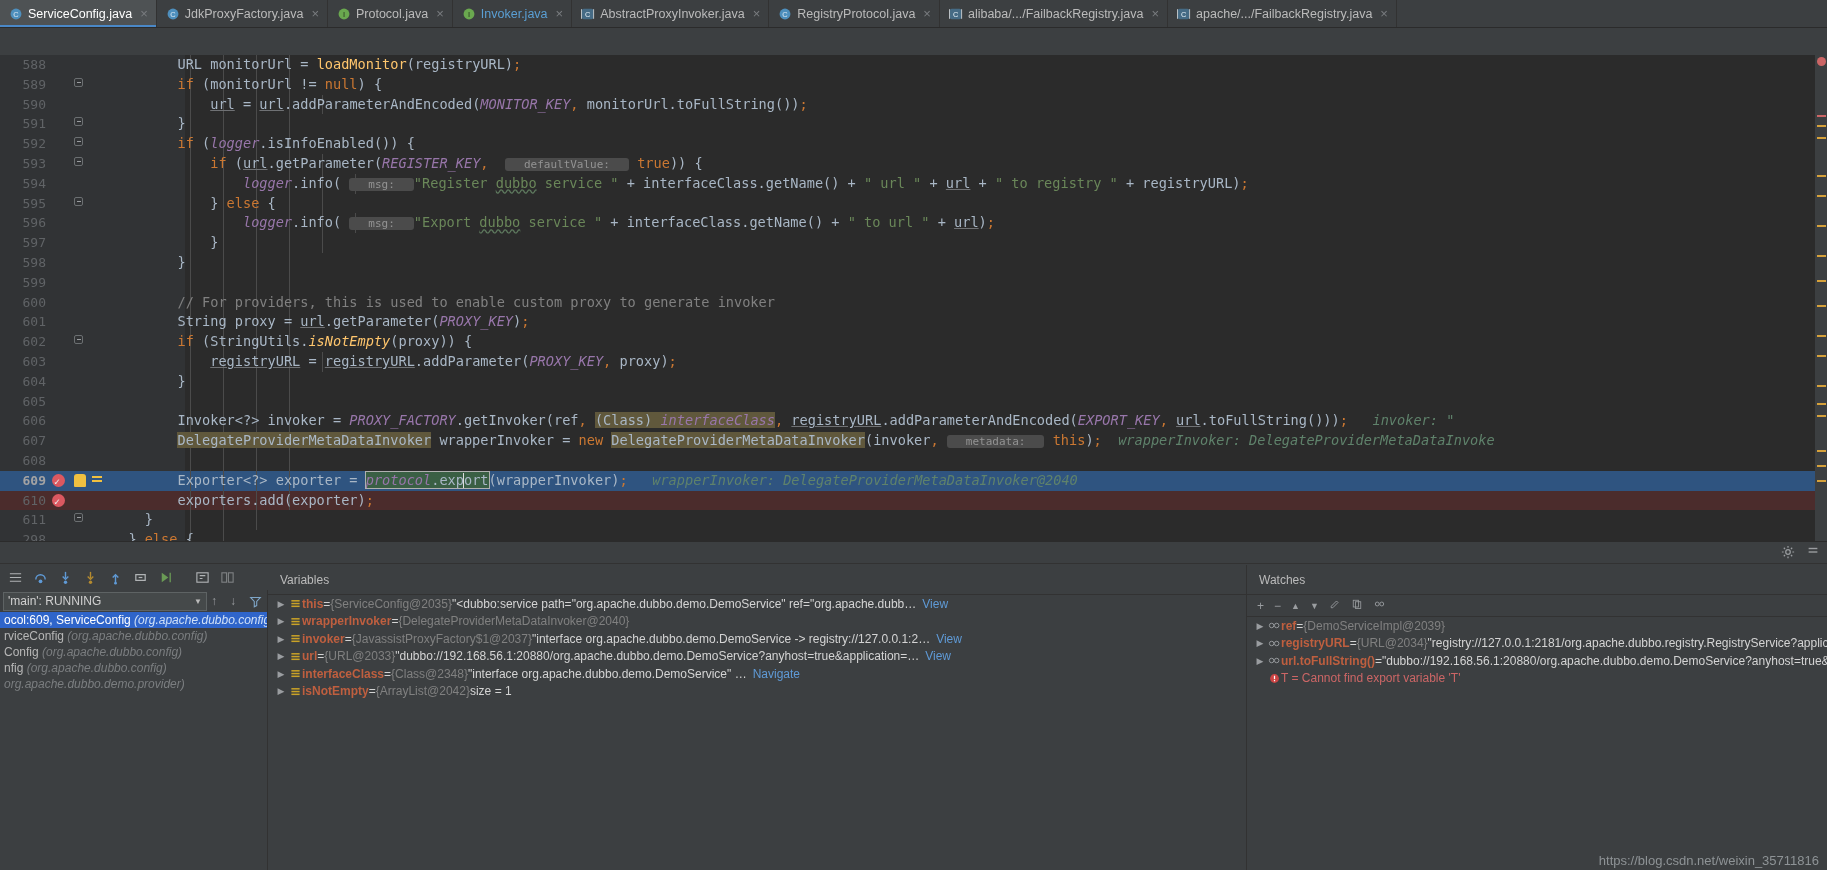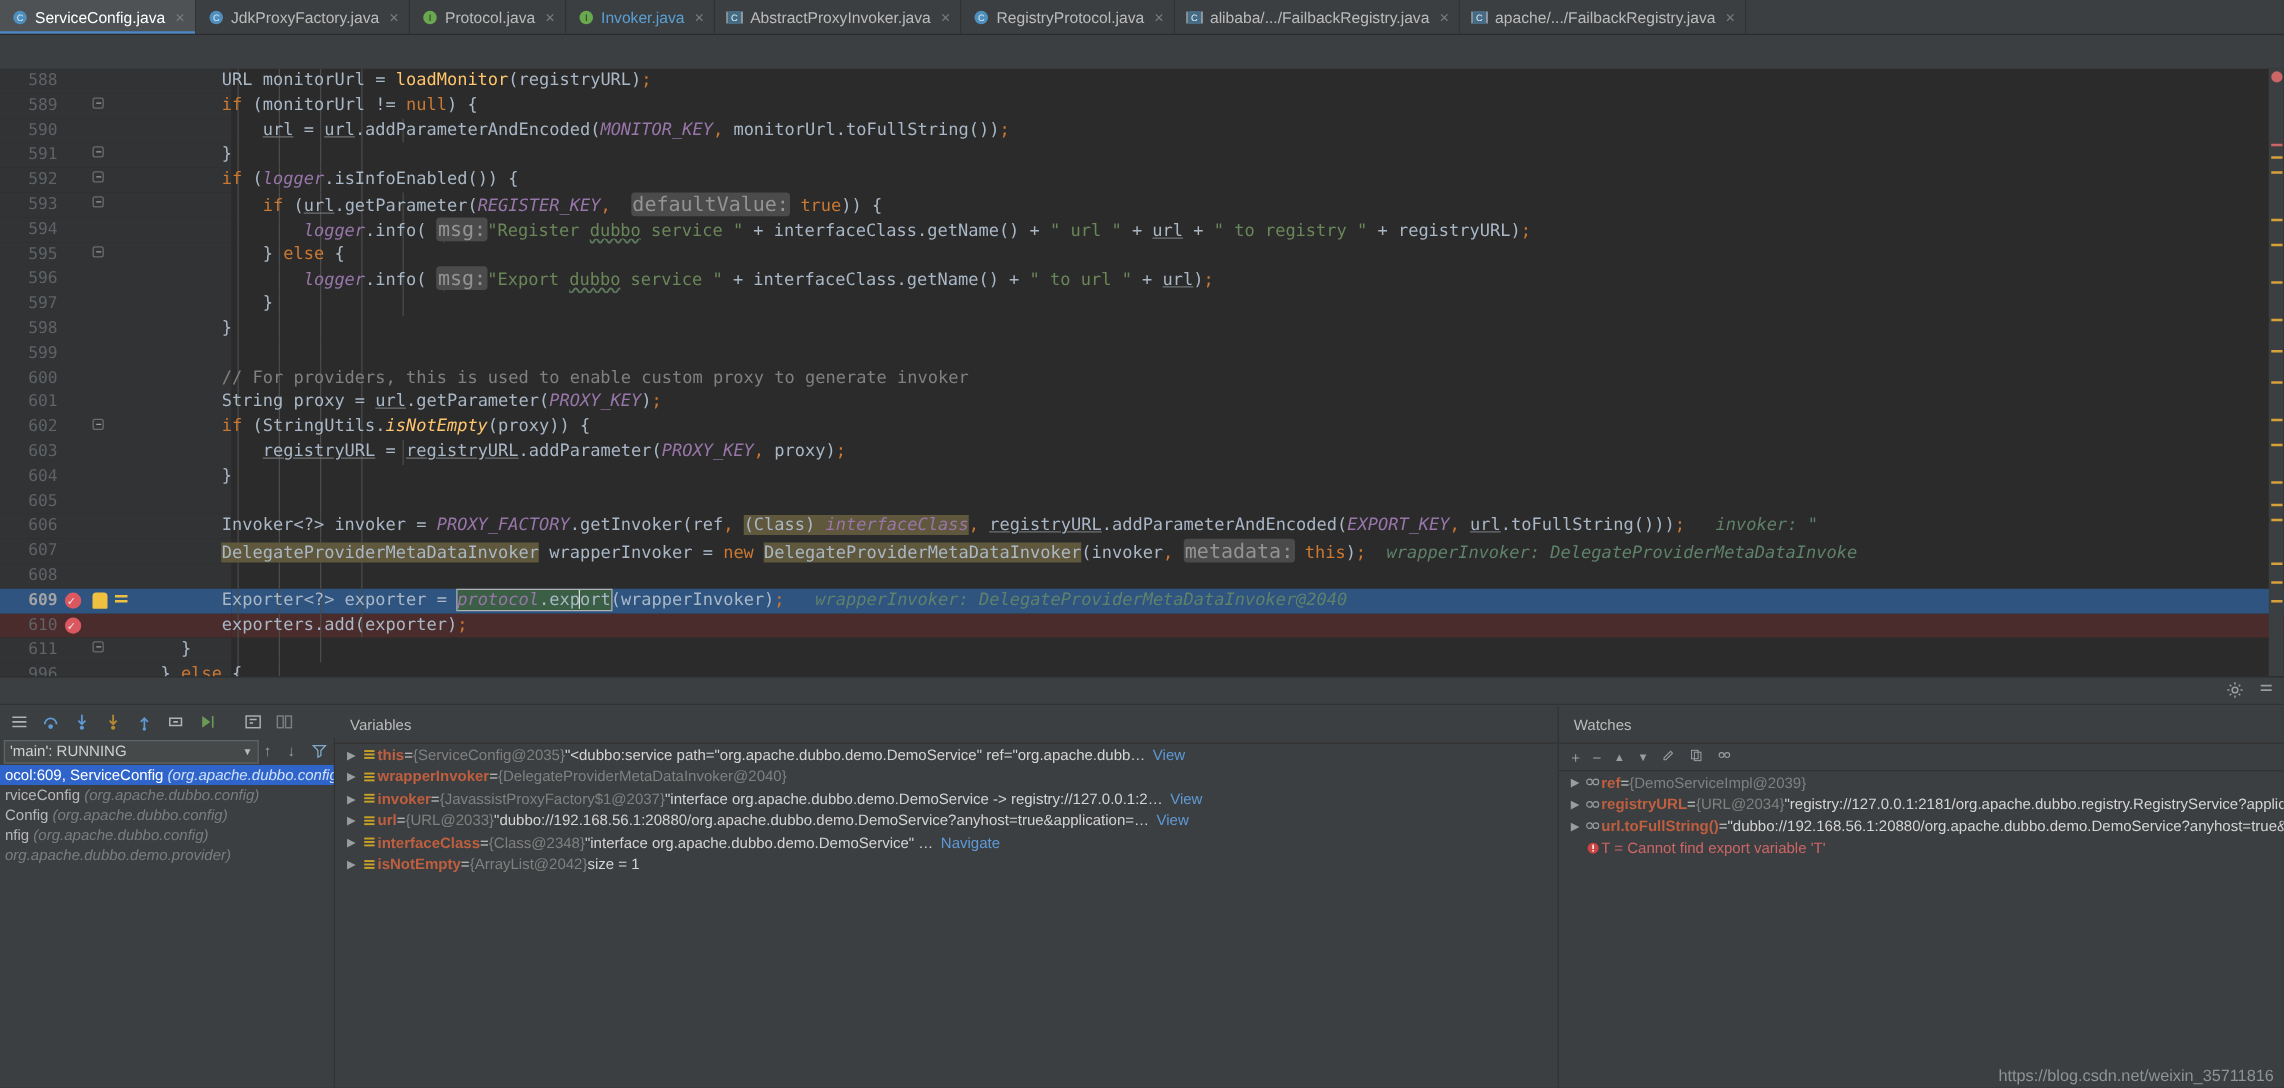--- a/index.html
+++ b/index.html
@@ -88,22 +88,22 @@
   
   .kw   { color: #cc7832; }
   .str  { color: #6a8759; }
   .cmt  { color: #808080; }
   .fld  { color: #9876aa; font-style: italic; }
   .stat { color: #9876aa; font-style: italic; }
   .meth { color: #ffc66d; }
   .txt  { color: #a9b7c6; }
   .lnk  { text-decoration: underline; text-decoration-color:#6f7174; }
   .hint {
-    background: #4b4b4b; color: #939393; font-size: 16px;
-    border-radius: 3px; padding: 0 1px; font-style: normal;
+    background: #4b4b4b; color: #939393; font-size: 11px;
+    border-radius: 3px; padding: 0 19px; font-style: normal;
   }
   .inlinehint { color: #5f826b; font-style: italic; }
   .occ { background: #60583c; }
   .typo { text-decoration: underline wavy #5e7a5e; text-decoration-skip-ink:none; }
 
   .erow.curline .rowbg {
     position:absolute; left:185px; right:0; top:0; bottom:0; background:#2f5480;
   }
   .erow.curline .gutter { background:#2f5480; }
   .erow.bpline .rowbg {
@@ -357,21 +357,21 @@
       <div class="erow"><div class="gutter"></div><div class="ind" style="left: 190px;"></div><div class="ind" style="left: 223px;"></div><div class="ind" style="left: 256px;"></div><div class="ind" style="left: 289px;"></div><div class="lineno">602</div><div class="fold"><i></i></div><div class="code">        <span class="kw">if</span><span class="txt"> (StringUtils.</span><span class="meth" style="font-style:italic">isNotEmpty</span><span class="txt">(proxy)) {</span></div></div>
       <div class="erow"><div class="gutter"></div><div class="ind" style="left: 190px;"></div><div class="ind" style="left: 223px;"></div><div class="ind" style="left: 256px;"></div><div class="ind" style="left: 289px;"></div><div class="ind" style="left: 322px;"></div><div class="lineno">603</div><div class="code">            <span class="txt lnk">registryURL</span><span class="txt"> = </span><span class="txt lnk">registryURL</span><span class="txt">.addParameter(</span><span class="stat">PROXY_KEY</span><span class="kw">,</span><span class="txt"> proxy)</span><span class="kw">;</span></div></div>
       <div class="erow"><div class="gutter"></div><div class="ind" style="left: 190px;"></div><div class="ind" style="left: 223px;"></div><div class="ind" style="left: 256px;"></div><div class="ind" style="left: 289px;"></div><div class="lineno">604</div><div class="code">        <span class="txt">}</span></div></div>
       <div class="erow"><div class="gutter"></div><div class="ind" style="left: 190px;"></div><div class="ind" style="left: 223px;"></div><div class="ind" style="left: 256px;"></div><div class="ind" style="left: 289px;"></div><div class="lineno">605</div><div class="code"></div></div>
       <div class="erow"><div class="gutter"></div><div class="ind" style="left: 190px;"></div><div class="ind" style="left: 223px;"></div><div class="ind" style="left: 256px;"></div><div class="ind" style="left: 289px;"></div><div class="lineno">606</div><div class="code">        <span class="txt">Invoker&lt;?&gt; invoker = </span><span class="fld">PROXY_FACTORY</span><span class="txt">.getInvoker(ref</span><span class="kw">,</span><span class="txt"> </span><span class="occ txt">(Class) </span><span class="occ stat" style="font-style:italic">interfaceClass</span><span class="kw">,</span><span class="txt"> </span><span class="txt lnk">registryURL</span><span class="txt">.addParameterAndEncoded(</span><span class="stat">EXPORT_KEY</span><span class="kw">,</span><span class="txt"> </span><span class="txt lnk">url</span><span class="txt">.toFullString()))</span><span class="kw">;</span><span class="txt">   </span><span class="inlinehint">invoker: "</span></div></div>
       <div class="erow"><div class="gutter"></div><div class="ind" style="left: 190px;"></div><div class="ind" style="left: 223px;"></div><div class="ind" style="left: 256px;"></div><div class="ind" style="left: 289px;"></div><div class="lineno">607</div><div class="code">        <span class="occ txt">DelegateProviderMetaDataInvoker</span><span class="txt"> wrapperInvoker = </span><span class="kw">new</span><span class="txt"> </span><span class="occ txt">DelegateProviderMetaDataInvoker</span><span class="txt">(invoker</span><span class="kw">,</span><span class="txt"> </span><span class="hint">metadata:</span><span class="txt"> </span><span class="kw">this</span><span class="txt">)</span><span class="kw">;</span><span class="txt">  </span><span class="inlinehint">wrapperInvoker: DelegateProviderMetaDataInvoke</span></div></div>
       <div class="erow"><div class="gutter"></div><div class="ind" style="left: 190px;"></div><div class="ind" style="left: 223px;"></div><div class="ind" style="left: 256px;"></div><div class="ind" style="left: 289px;"></div><div class="lineno">608</div><div class="code"></div></div>
       <div class="erow curline"><div class="rowbg"></div><div class="gutter"></div><div class="ind" style="left: 190px;"></div><div class="ind" style="left: 223px;"></div><div class="ind" style="left: 256px;"></div><div class="ind" style="left: 289px;"></div><div class="lineno">609</div><div class="bp"></div><div class="bulb"></div><div class="execptr"></div><div class="code">        <span class="txt">Exporter&lt;?&gt; exporter = </span><span class="selbox"><span class="fld">protocol</span><span class="txt">.exp</span><span class="caret"></span><span class="txt">ort</span></span><span class="txt">(wrapperInvoker)</span><span class="kw">;</span><span class="txt">   </span><span class="inlinehint">wrapperInvoker: DelegateProviderMetaDataInvoker@2040</span></div></div>
       <div class="erow bpline"><div class="rowbg"></div><div class="gutter"></div><div class="ind" style="left: 190px;"></div><div class="ind" style="left: 223px;"></div><div class="ind" style="left: 256px;"></div><div class="ind" style="left: 289px;"></div><div class="lineno">610</div><div class="bp"></div><div class="code">        <span class="txt">exporters.add(exporter)</span><span class="kw">;</span></div></div>
       <div class="erow"><div class="gutter"></div><div class="ind" style="left: 190px;"></div><div class="ind" style="left: 223px;"></div><div class="ind" style="left: 256px;"></div><div class="lineno">611</div><div class="fold"><i></i></div><div class="code">    <span class="txt">}</span></div></div>
-      <div class="erow"><div class="gutter"></div><div class="ind" style="left: 190px;"></div><div class="ind" style="left: 223px;"></div><div class="lineno">996</div><div class="code">  <span class="txt">} </span><span class="kw">else</span><span class="txt"> {</span></div></div>
+      <div class="erow"><div class="gutter"></div><div class="ind" style="left: 190px;"></div><div class="ind" style="left: 223px;"></div><div class="lineno">298</div><div class="code">  <span class="txt">} </span><span class="kw">else</span><span class="txt"> {</span></div></div>
     </div>
   <div id="stripe">
       <div class="smark" style="top: 60px; background: rgb(204, 102, 102);"></div>
       <div class="smark" style="top: 70px; background: rgb(214, 161, 58);"></div>
       <div class="smark" style="top: 82px; background: rgb(214, 161, 58);"></div>
       <div class="smark" style="top: 120px; background: rgb(214, 161, 58);"></div>
       <div class="smark" style="top: 140px; background: rgb(214, 161, 58);"></div>
       <div class="smark" style="top: 170px; background: rgb(214, 161, 58);"></div>
       <div class="smark" style="top: 200px; background: rgb(214, 161, 58);"></div>
       <div class="smark" style="top: 225px; background: rgb(214, 161, 58);"></div>

